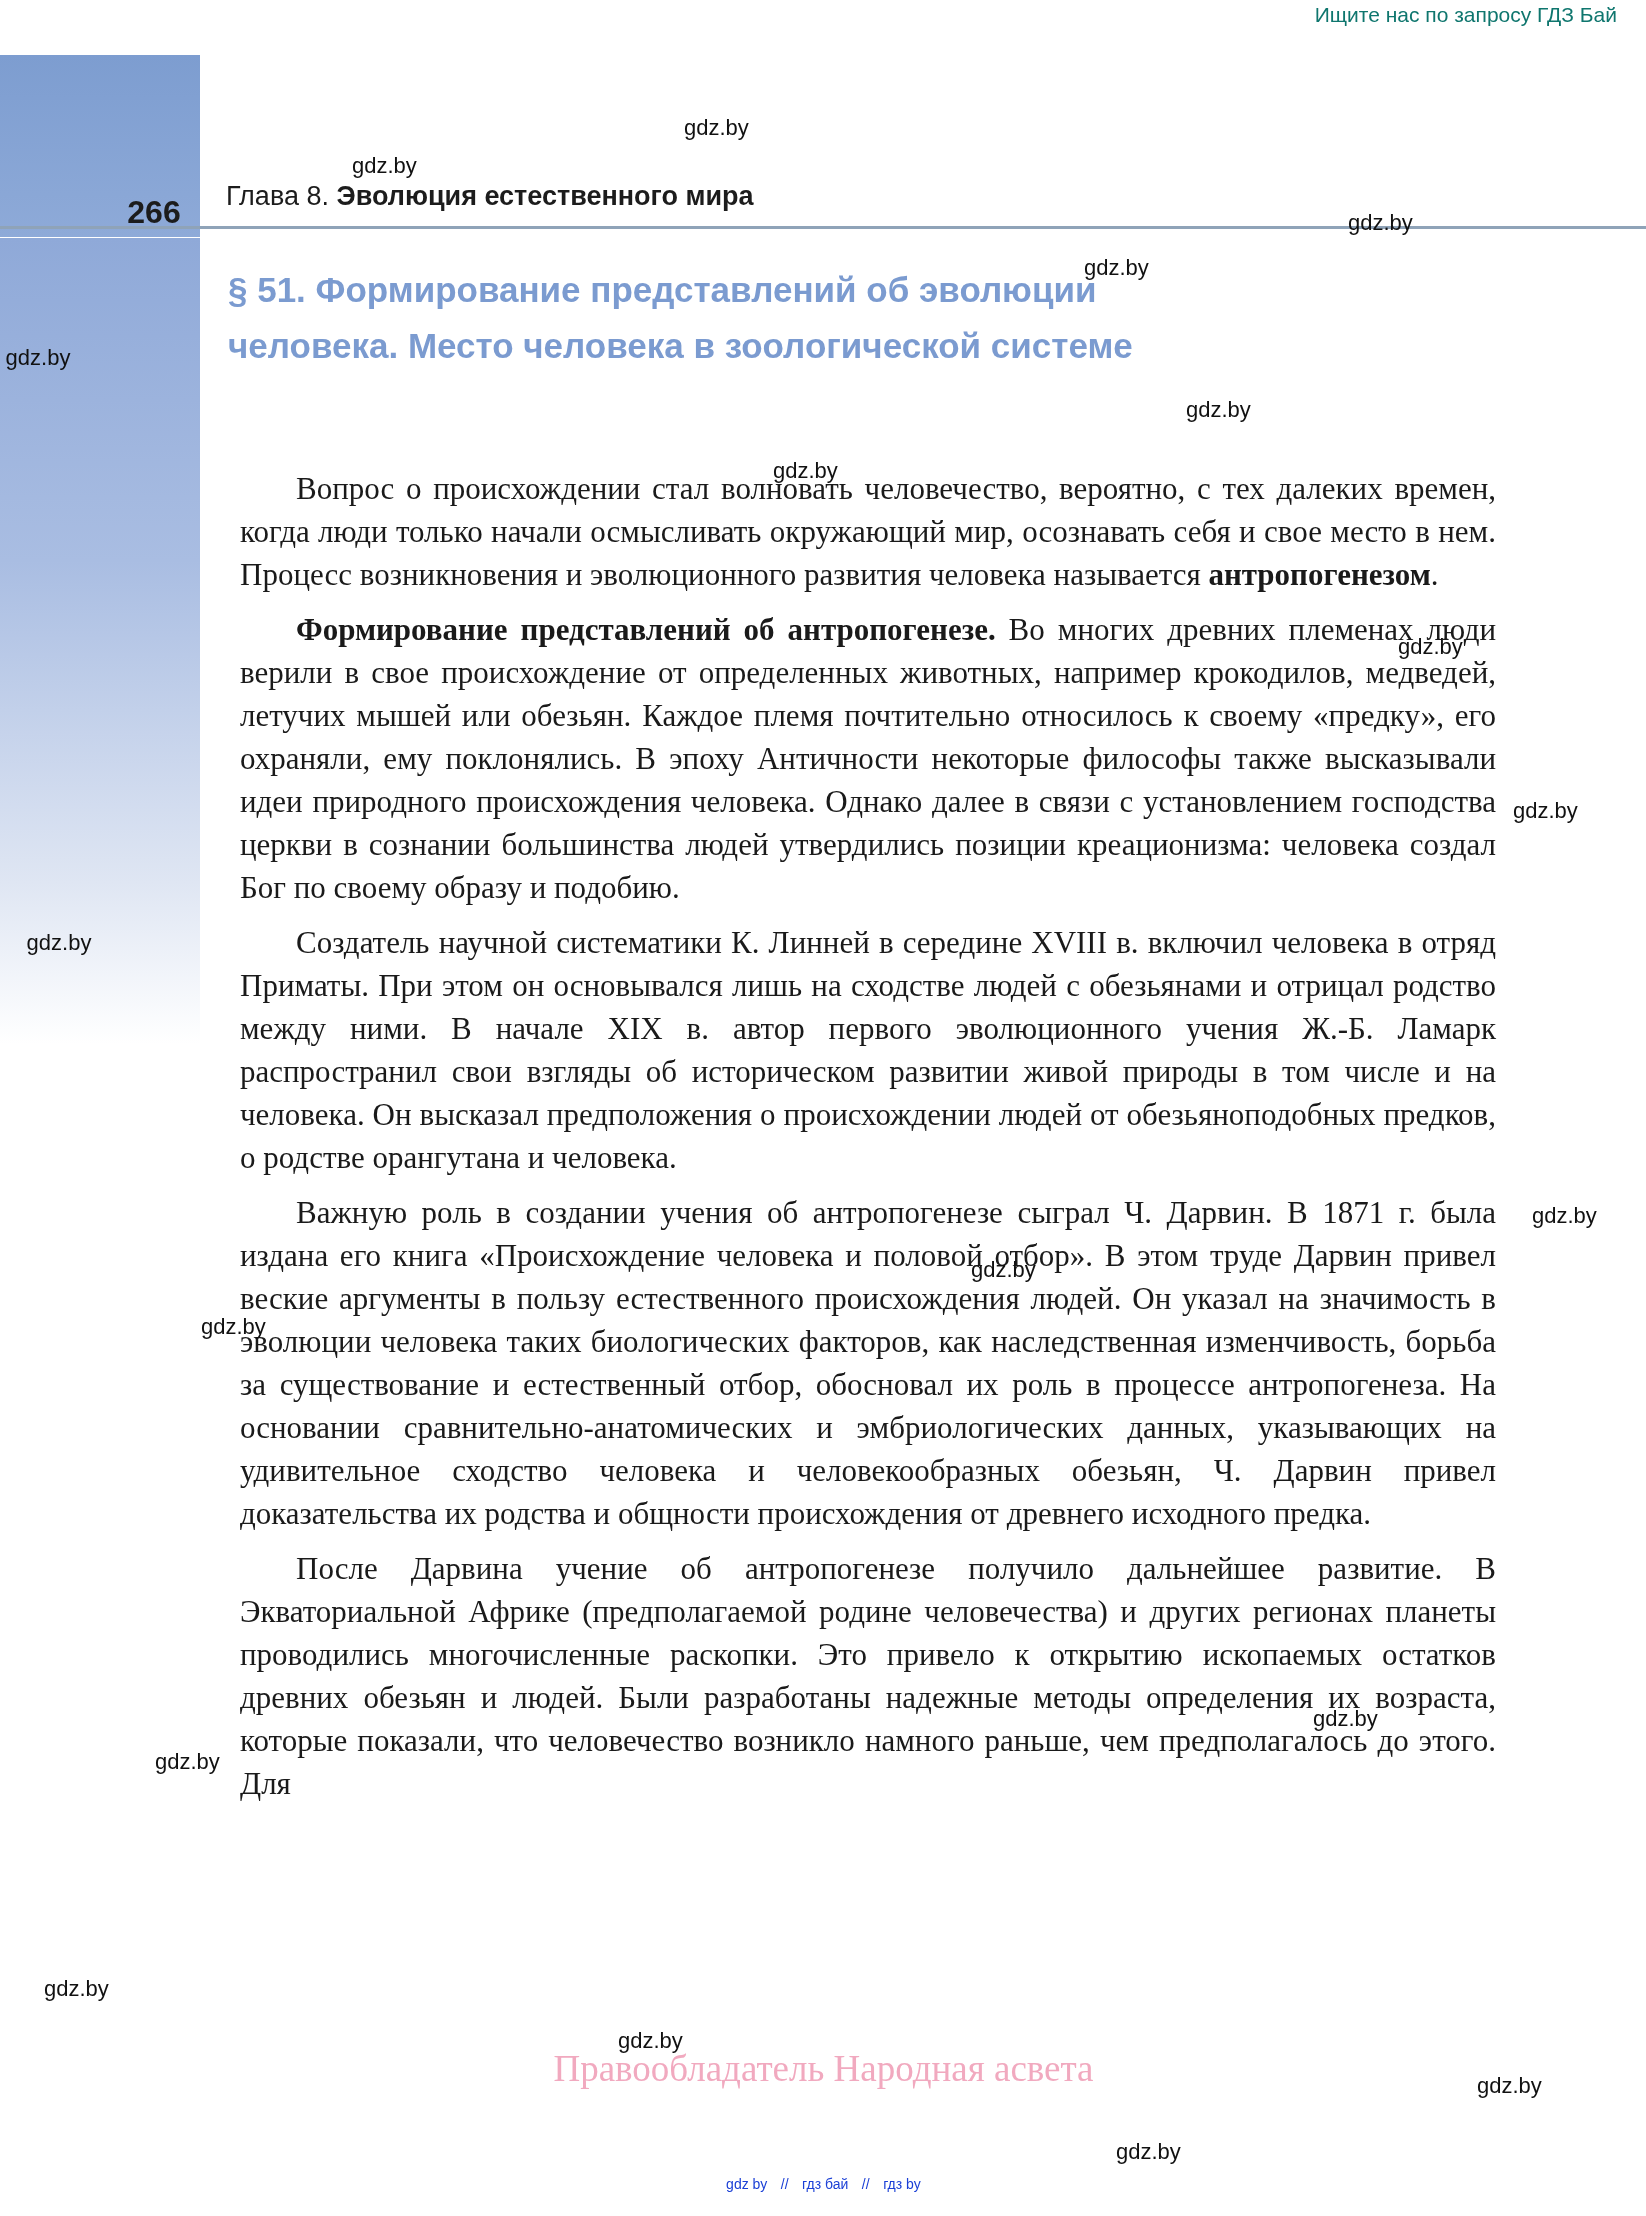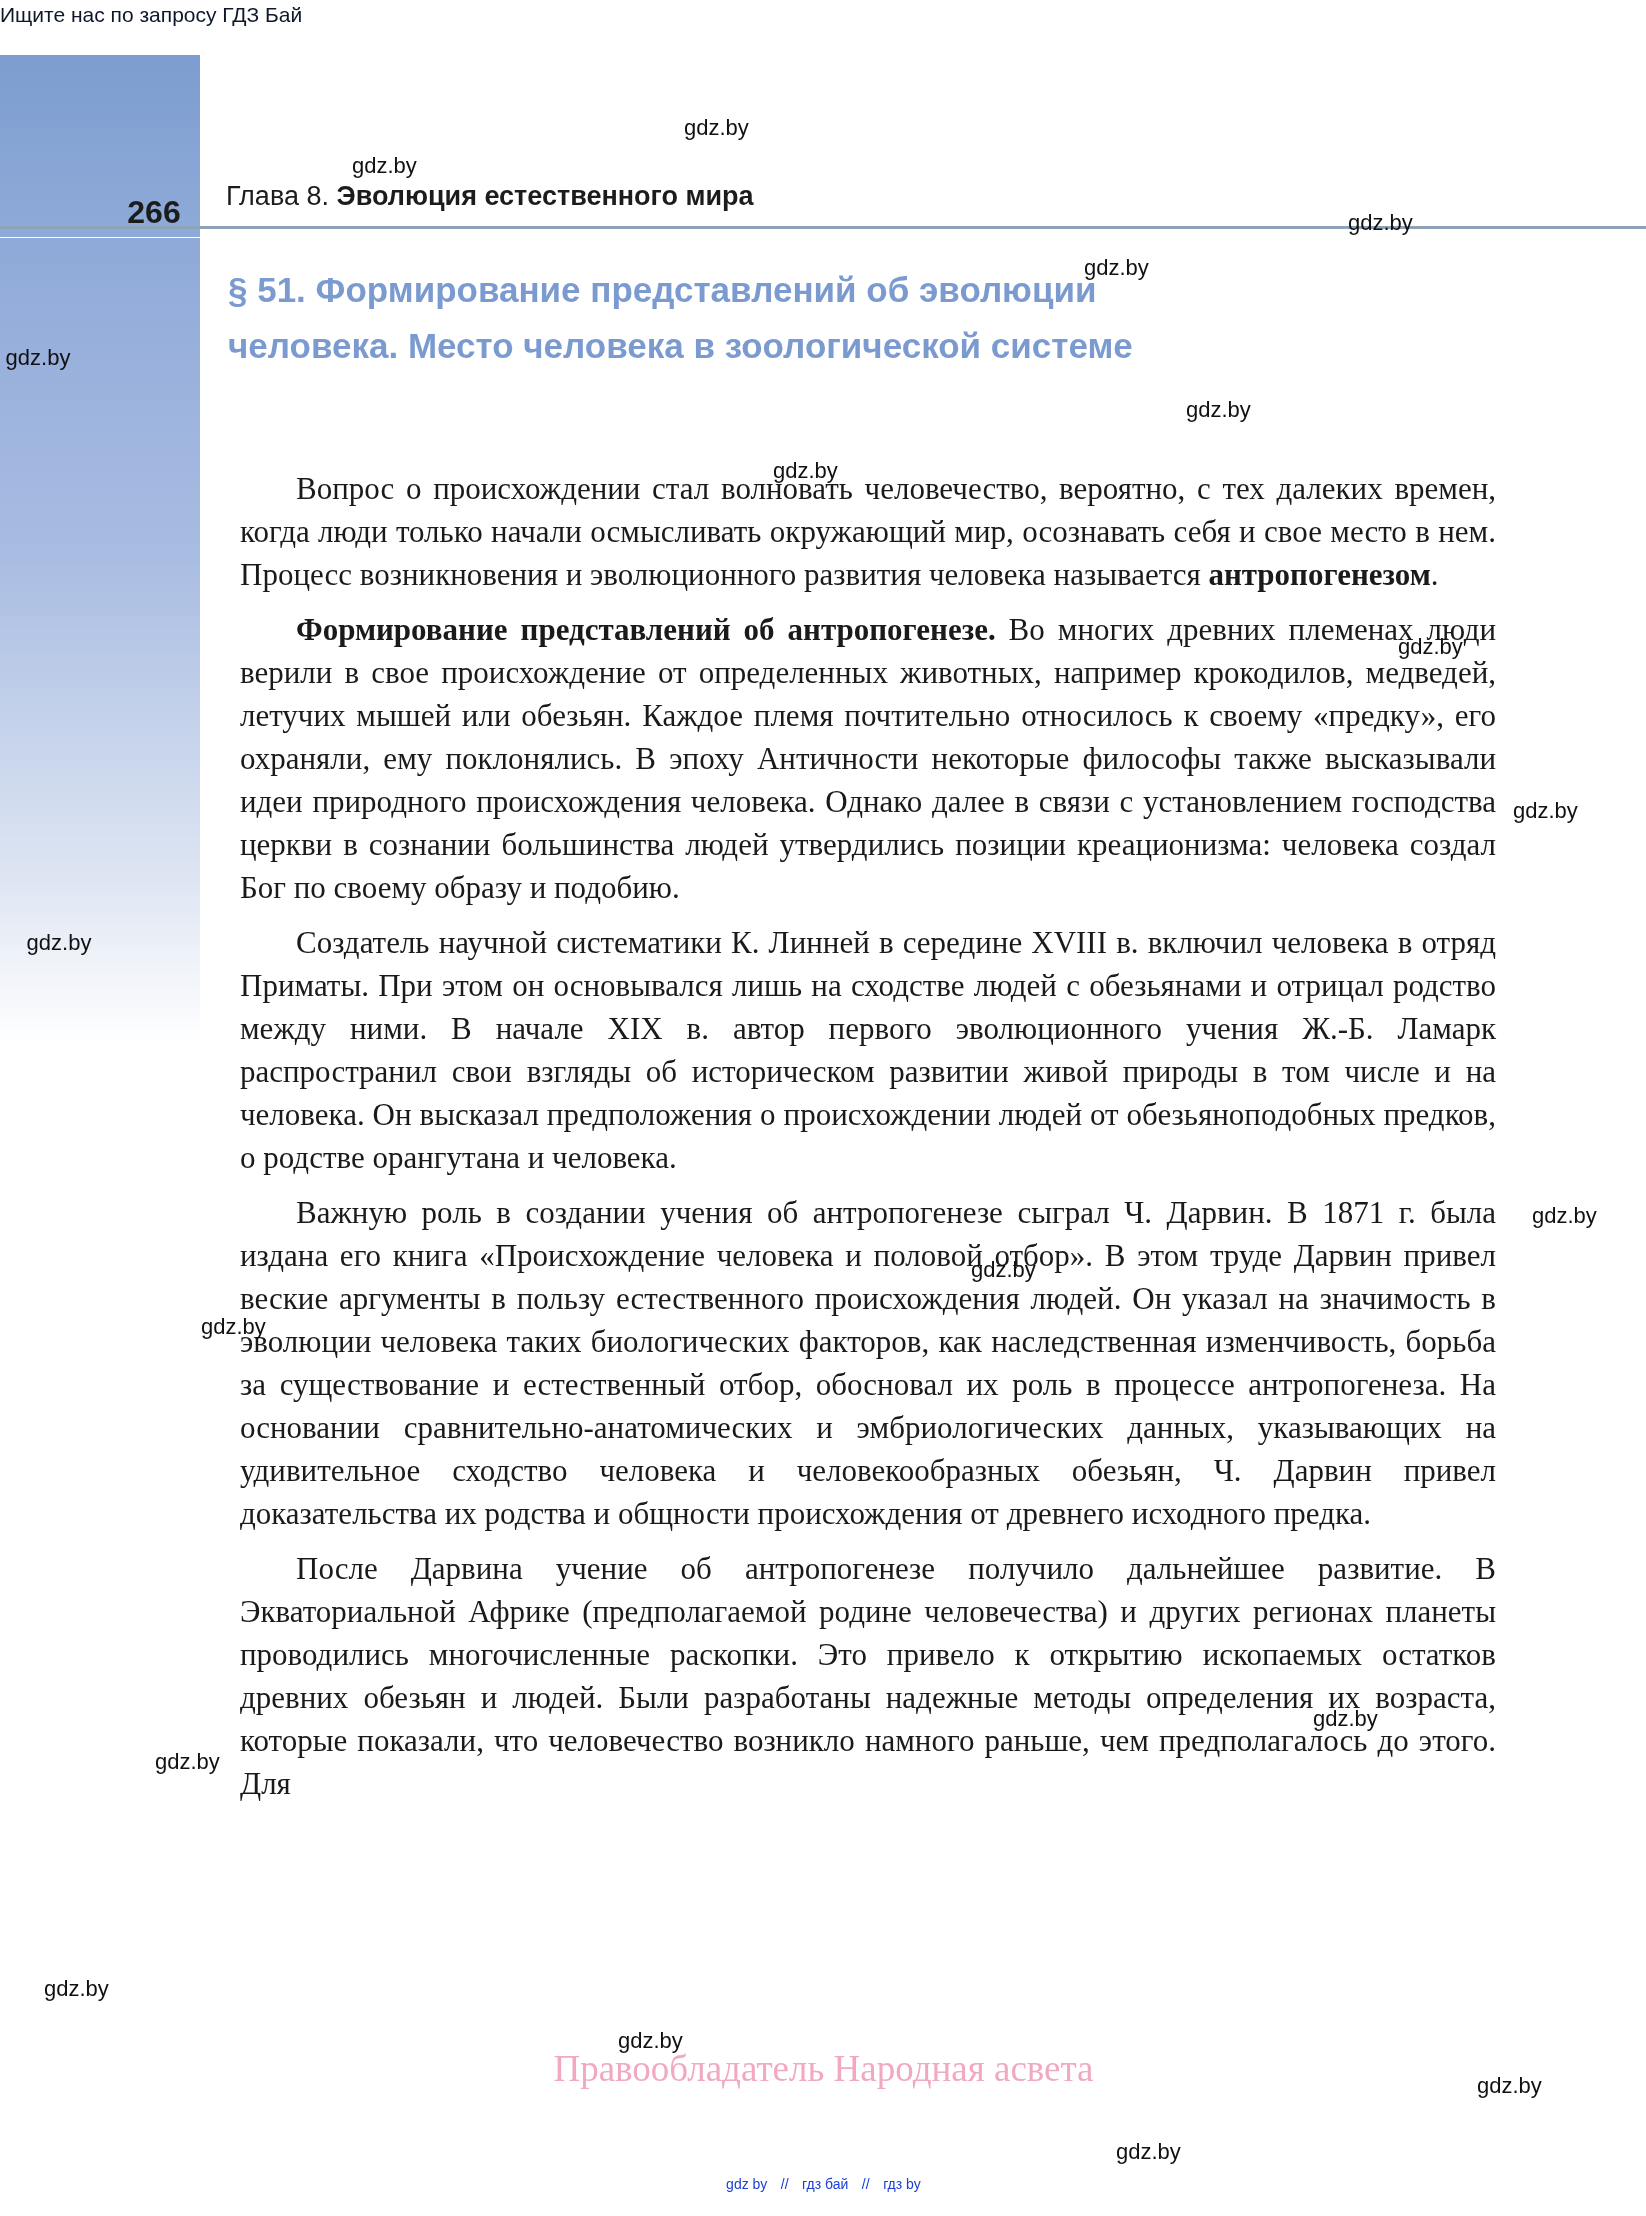--- a/index.html
+++ b/index.html
@@ -3,22 +3,22 @@
 <meta charset="utf-8">
 <style>
   html, body { margin:0; padding:0; }
   body {
     width:1647px; height:2216px; position:relative; overflow:hidden;
     background:#ffffff;
     font-family:"Liberation Serif", serif;
     color:#1a1a1a;
   }
   .top-search {
-    position:absolute; left:0; width:1617px; top:3.2px; text-align:left;
-    font-family:"Liberation Sans", sans-serif; font-size:21px; color:#0f172a;
+    position:absolute; left:0; width:1617px; top:3.2px; text-align:right;
+    font-family:"Liberation Sans", sans-serif; font-size:21px; color:#0f766e;
   }
   .head-block {
     position:absolute; left:0; top:55px; width:200px; height:182px;
     background:linear-gradient(180deg,#7d9dd0 0%,#8eaad8 100%);
   }
   .page-number {
     position:absolute; right:19.3px; bottom:6.4px;
     font-family:"Liberation Sans", sans-serif; font-weight:bold; font-size:32px; color:#1c1c1c;
   }
   .chapter-line {

